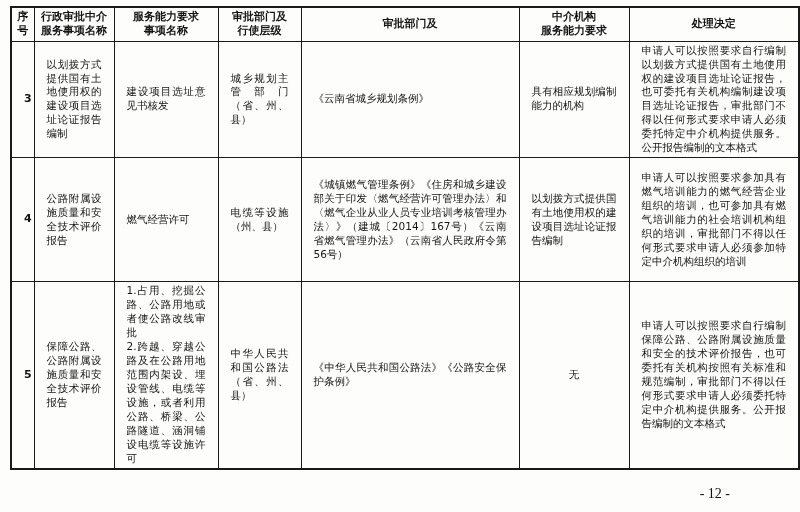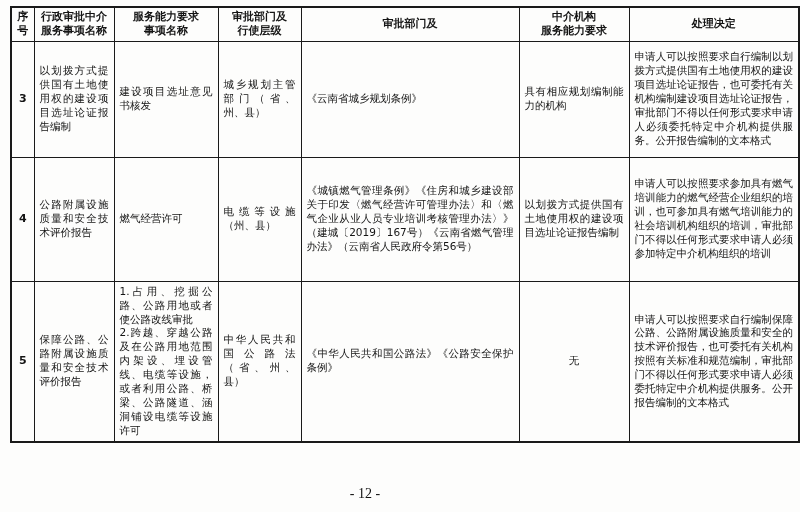--- a/index.html
+++ b/index.html
@@ -23,21 +23,21 @@
     width: 788px;
     border-collapse: collapse;
     table-layout: fixed;
     border: 2px solid #1a1a1a;
   }
   .doc-table th, .doc-table td {
     border: 1px solid #1a1a1a;
     vertical-align: middle;
     font-size: 10.5px;
     line-height: 1.33;
-    padding: 2px 5px;
+    padding: 2px 12px;
     text-align: justify;
     text-justify: inter-character;
     white-space: pre-line;
     word-break: break-all;
     overflow: hidden;
   }
   .doc-table th {
     font-weight: bold;
     font-size: 11px;
     text-align: center;
@@ -48,21 +48,21 @@
   tr.row-3 { height: 116px; }
   tr.row-4 { height: 124px; }
   tr.row-5 { height: 161px; }
   td.cell-center { text-align: center; }
   td.col-no { text-align: center; font-weight: bold; font-size: 11px; }
   .page-footer {
     position: absolute;
     left: 0;
     top: 486px;
     width: 730px;
-    text-align: center;
+    text-align: right;
     font-family: "Liberation Serif", "DejaVu Serif", serif;
     font-size: 14px;
     color: #111;
   }
 </style>
 </head>
 <body>
 
 <div class="page">
 
@@ -100,21 +100,21 @@
         <td>城乡规划主管部门（省、州、县）</td>
         <td>《云南省城乡规划条例》</td>
         <td>具有相应规划编制能力的机构</td>
         <td>申请人可以按照要求自行编制以划拨方式提供国有土地使用权的建设项目选址论证报告，也可委托有关机构编制建设项目选址论证报告，审批部门不得以任何形式要求申请人必须委托特定中介机构提供服务。公开报告编制的文本格式</td>
       </tr>
       <tr class="row-4">
         <td class="col-no">4</td>
         <td>公路附属设施质量和安全技术评价报告</td>
         <td>燃气经营许可</td>
         <td>电缆等设施（州、县）</td>
-        <td>《城镇燃气管理条例》《住房和城乡建设部关于印发〈燃气经营许可管理办法〉和〈燃气企业从业人员专业培训考核管理办法〉》（建城〔2019〕167号）《云南省燃气管理办法》（云南省人民政府令第56号）</td>
+        <td>《城镇燃气管理条例》《住房和城乡建设部关于印发〈燃气经营许可管理办法〉和〈燃气企业从业人员专业培训考核管理办法〉》（建城〔2014〕167号）《云南省燃气管理办法》（云南省人民政府令第56号）</td>
         <td>以划拨方式提供国有土地使用权的建设项目选址论证报告编制</td>
         <td>申请人可以按照要求参加具有燃气培训能力的燃气经营企业组织的培训，也可参加具有燃气培训能力的社会培训机构组织的培训，审批部门不得以任何形式要求申请人必须参加特定中介机构组织的培训</td>
       </tr>
       <tr class="row-5">
         <td class="col-no">5</td>
         <td>保障公路、公路附属设施质量和安全技术评价报告</td>
         <td>1.占用、挖掘公路、公路用地或者使公路改线审批
 2.跨越、穿越公路及在公路用地范围内架设、埋设管线、电缆等设施，或者利用公路、桥梁、公路隧道、涵洞铺设电缆等设施许可</td>
         <td>中华人民共和国公路法（省、州、县）</td>
         <td>《中华人民共和国公路法》《公路安全保护条例》</td>

